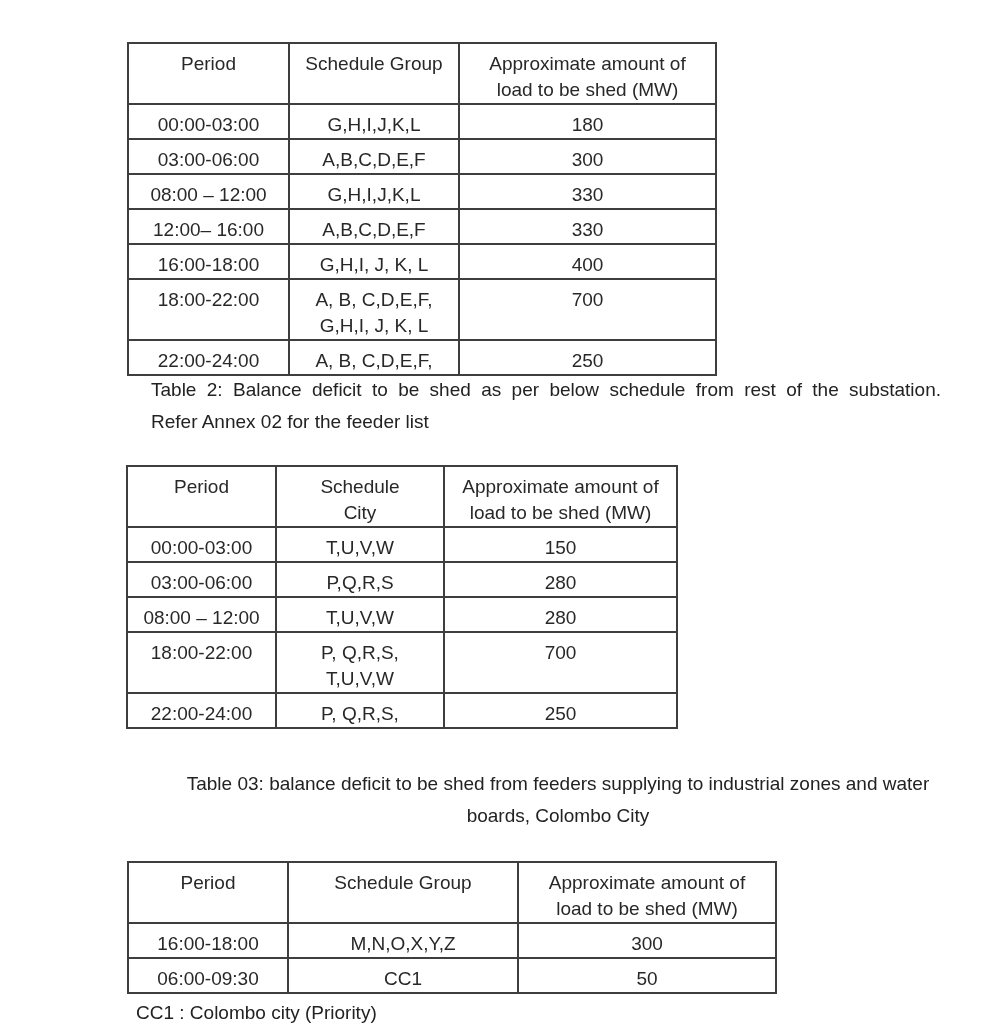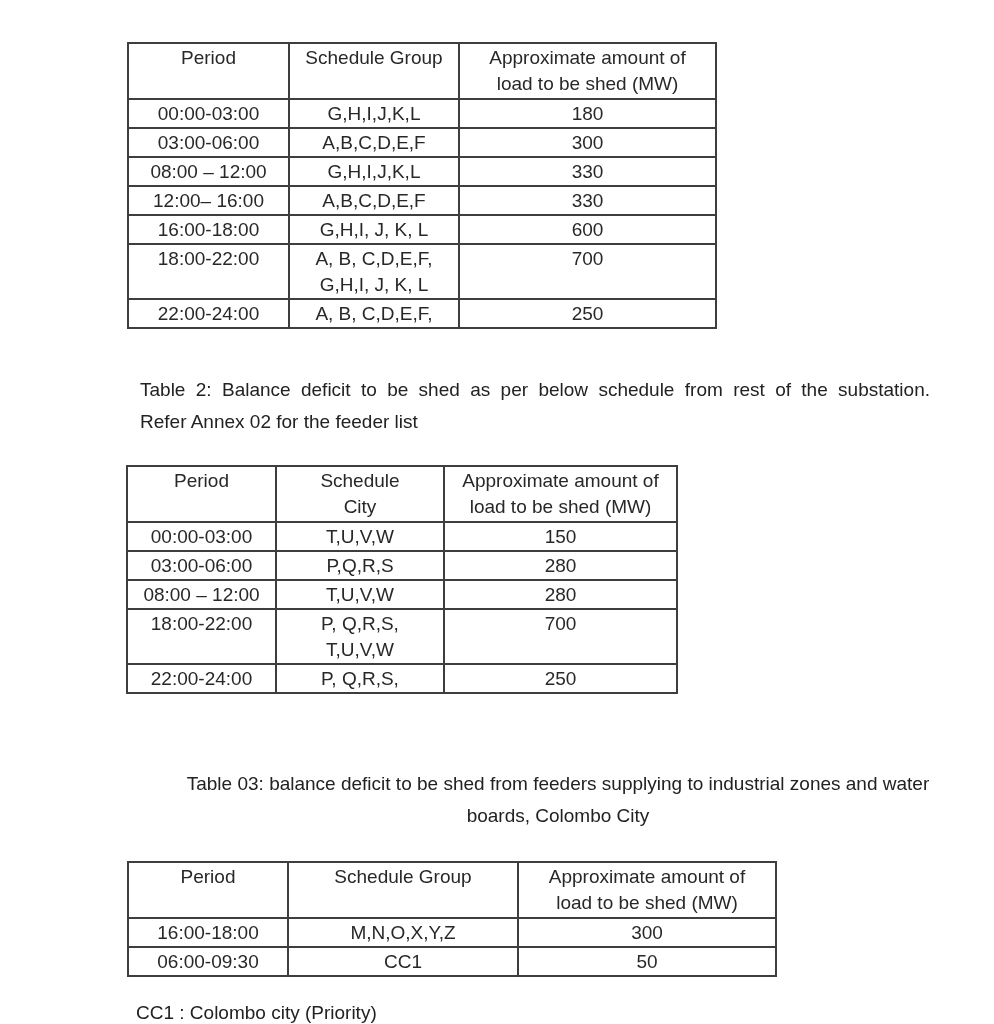--- a/index.html
+++ b/index.html
@@ -16,21 +16,21 @@
   table.t{
     position:absolute;
     border-collapse:collapse;
     table-layout:fixed;
     font-size:19px;
   }
   table.t td{
     border:2px solid #3e3e3e;
     text-align:center;
     vertical-align:top;
-    padding:1px 2px 0 2px;
+    padding:7px 2px 0 2px;
     line-height:26px;
     overflow:hidden;
   }
   tr.hdr{height:56px;}
   tr.r{height:27px;}
   tr.tall{height:55px;margin-top:36px;}
   .pre{white-space:pre-line;}
   .caption{
     position:absolute;
     font-size:19px;
@@ -80,37 +80,37 @@
         <td>330</td>
       </tr>
       <tr class="r">
         <td>12:00– 16:00</td>
         <td>A,B,C,D,E,F</td>
         <td>330</td>
       </tr>
       <tr class="r">
         <td>16:00-18:00</td>
         <td>G,H,I, J, K, L</td>
-        <td>600</td>
+        <td>400</td>
       </tr>
       <tr class="tall">
         <td>18:00-22:00</td>
         <td class="pre">A, B, C,D,E,F,
 G,H,I, J, K, L</td>
         <td>700</td>
       </tr>
       <tr class="r">
         <td>22:00-24:00</td>
         <td>A, B, C,D,E,F,</td>
         <td>250</td>
       </tr>
     </tbody>
   </table>
 
-  <div class="caption" style="left:140px;top:374px;width:790px;">
+  <div class="caption" style="left:151px;top:374px;width:790px;">
     <div class="just">Table 2: Balance deficit to be shed as per below schedule from rest of the substation.</div>
     <div>Refer Annex 02 for the feeder list</div>
   </div>
 
   <table class="t" style="left:126px;top:465px;width:550px;">
     <colgroup>
         <col style="width:149px">
         <col style="width:168px">
         <col style="width:233px">
       </colgroup>

